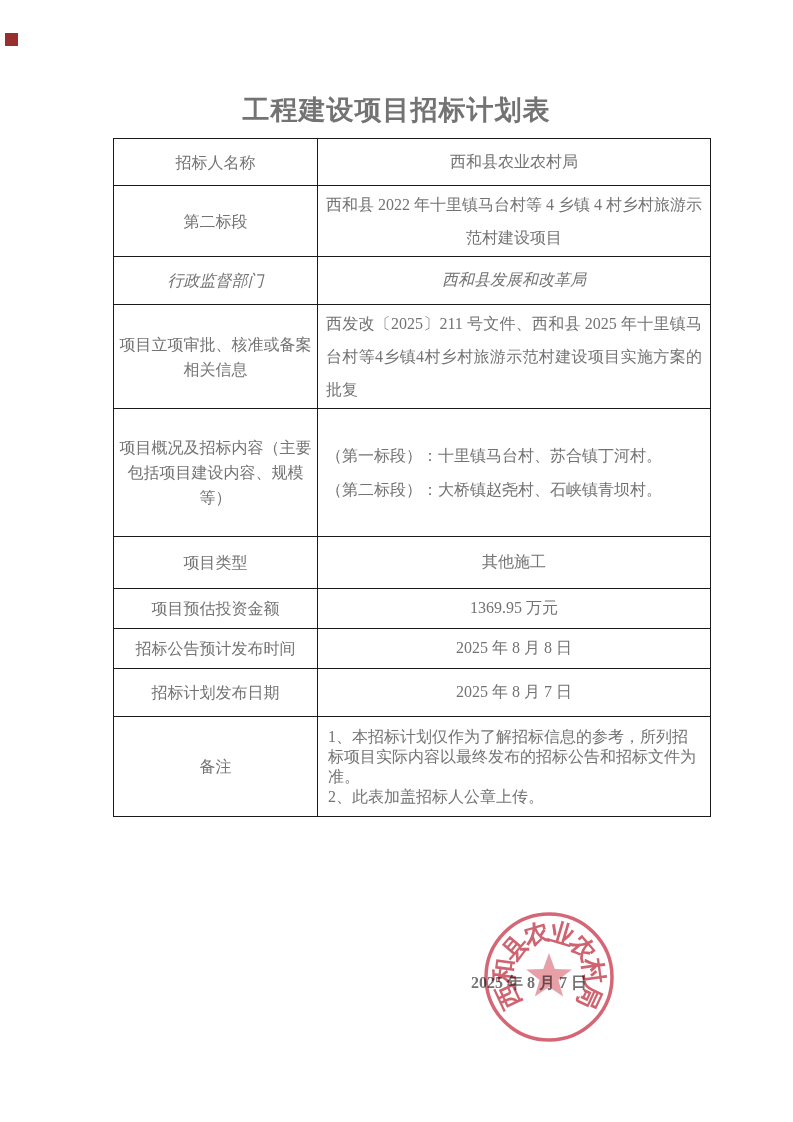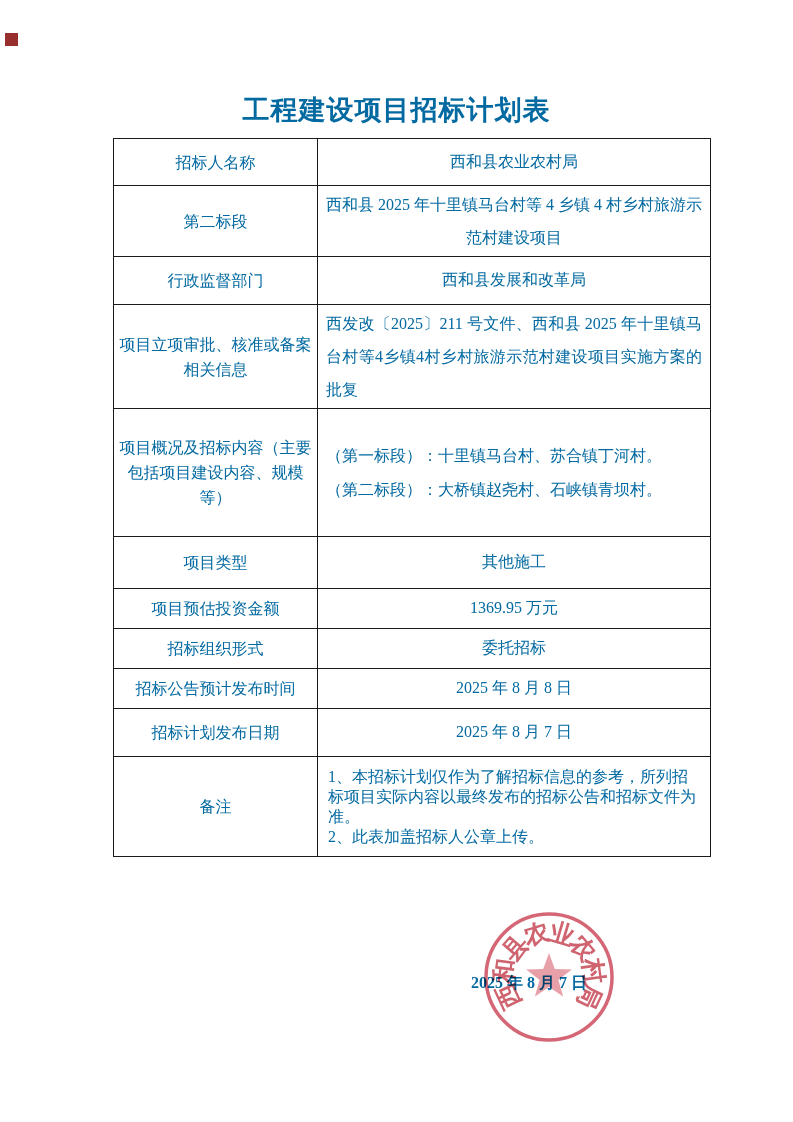--- a/index.html
+++ b/index.html
@@ -1,21 +1,21 @@
 <!DOCTYPE html>
 <html><head>
 <meta charset="utf-8">
 <style>
   html,body{margin:0;padding:0;background:#ffffff;}
   #page{
     position:relative;
     width:793px;height:1122px;
     background:#ffffff;
     font-family:"Liberation Serif","DejaVu Serif",serif;
-    color:#0369a1;
+    color:#737373;
     overflow:hidden;
   }
   #corner-mark{
     position:absolute;left:5px;top:33px;width:13px;height:13px;
     background:#992e2e;
   }
   #doc-title{
     position:absolute;top:92px;left:0;width:793px;
     text-align:center;font-size:27px;font-weight:700;letter-spacing:1px;
   }
@@ -30,21 +30,21 @@
     padding:0;
     margin-left:22px;
   }
   .label-cell{
     width:193px;text-align:center;line-height:25px;padding:2px 5px !important;
   }
   .value-cell{
     width:376px;text-align:center;padding:2px 8px !important;
   }
   .value-left{text-align:left;}
-  .r1{height:47px;} .r2{height:62px;} .r3{height:48px;} .r4{height:97px;}
+  .r1{height:47px;} .r2{height:62px;} .r3{height:48px;font-style:italic;} .r4{height:97px;}
   .r5{height:128px;} .r6{height:52px;} .r7{height:40px;} .r8{height:40px;}
   .r9{height:43px;} .r10{height:40px;} .r11{height:48px;} .r12{height:100px;}
   .wrap-center{line-height:33px;}
   .wrap-justify{line-height:33px;text-align:justify;}
   .section-line{line-height:26px;margin:8px 0;text-align:left;}
   .remark-line{line-height:20px;text-align:left;}
   .r12 .value-cell{padding:6px 10px !important;}
   #signature-line{
     position:absolute;left:345px;top:932px;
     font-size:16px;font-weight:600;z-index:1;white-space:nowrap;
@@ -79,21 +79,21 @@
   <div id="doc-title">工程建设项目招标计划表</div>
 
   <table id="main-table">
     <tbody>
       <tr class="r1">
         <td class="label-cell">招标人名称</td>
         <td class="value-cell">西和县农业农村局</td>
       </tr>
       <tr class="r2">
         <td class="label-cell">第二标段</td>
-        <td class="value-cell wrap-center">西和县 2025 年十里镇马台村等 4 乡镇 4 村乡村旅游示范村建设项目</td>
+        <td class="value-cell wrap-center">西和县 2022 年十里镇马台村等 4 乡镇 4 村乡村旅游示范村建设项目</td>
       </tr>
       <tr class="r3">
         <td class="label-cell">行政监督部门</td>
         <td class="value-cell">西和县发展和改革局</td>
       </tr>
       <tr class="r4">
         <td class="label-cell">项目立项审批、核准或备案相关信息</td>
         <td class="value-cell value-left wrap-justify">西发改〔2025〕211 号文件、西和县 2025 年十里镇马台村等4乡镇4村乡村旅游示范村建设项目实施方案的批复</td>
       </tr>
       <tr class="r5">
@@ -103,24 +103,20 @@
           <div class="section-line">（第二标段）：大桥镇赵尧村、石峡镇青坝村。</div>
         </td>
       </tr>
       <tr class="r6">
         <td class="label-cell">项目类型</td>
         <td class="value-cell">其他施工</td>
       </tr>
       <tr class="r7">
         <td class="label-cell">项目预估投资金额</td>
         <td class="value-cell">1369.95 万元</td>
-      </tr>
-      <tr class="r8">
-        <td class="label-cell">招标组织形式</td>
-        <td class="value-cell">委托招标</td>
       </tr>
       <tr class="r10">
         <td class="label-cell">招标公告预计发布时间</td>
         <td class="value-cell">2025 年 8 月 8 日</td>
       </tr>
       <tr class="r11">
         <td class="label-cell">招标计划发布日期</td>
         <td class="value-cell">2025 年 8 月 7 日</td>
       </tr>
       <tr class="r12">

